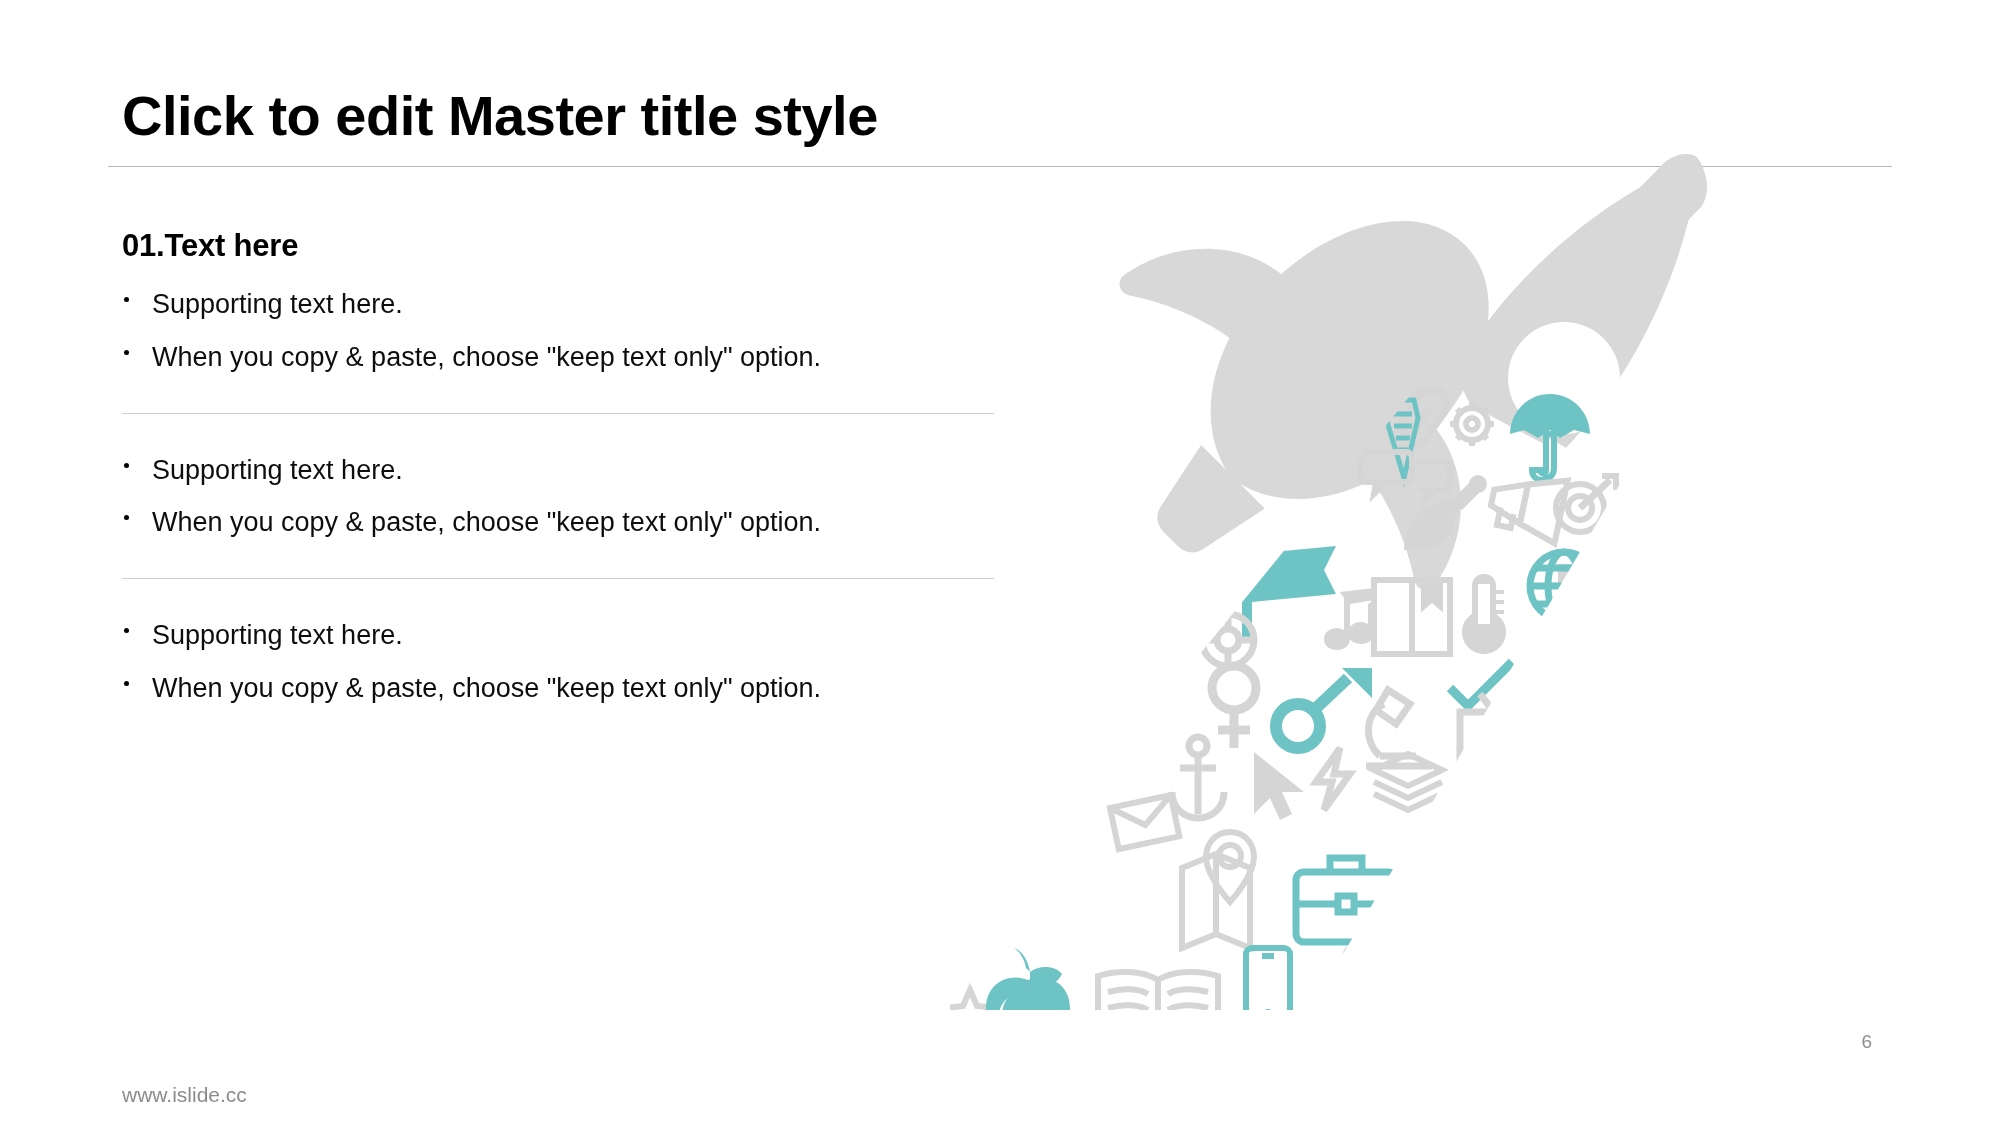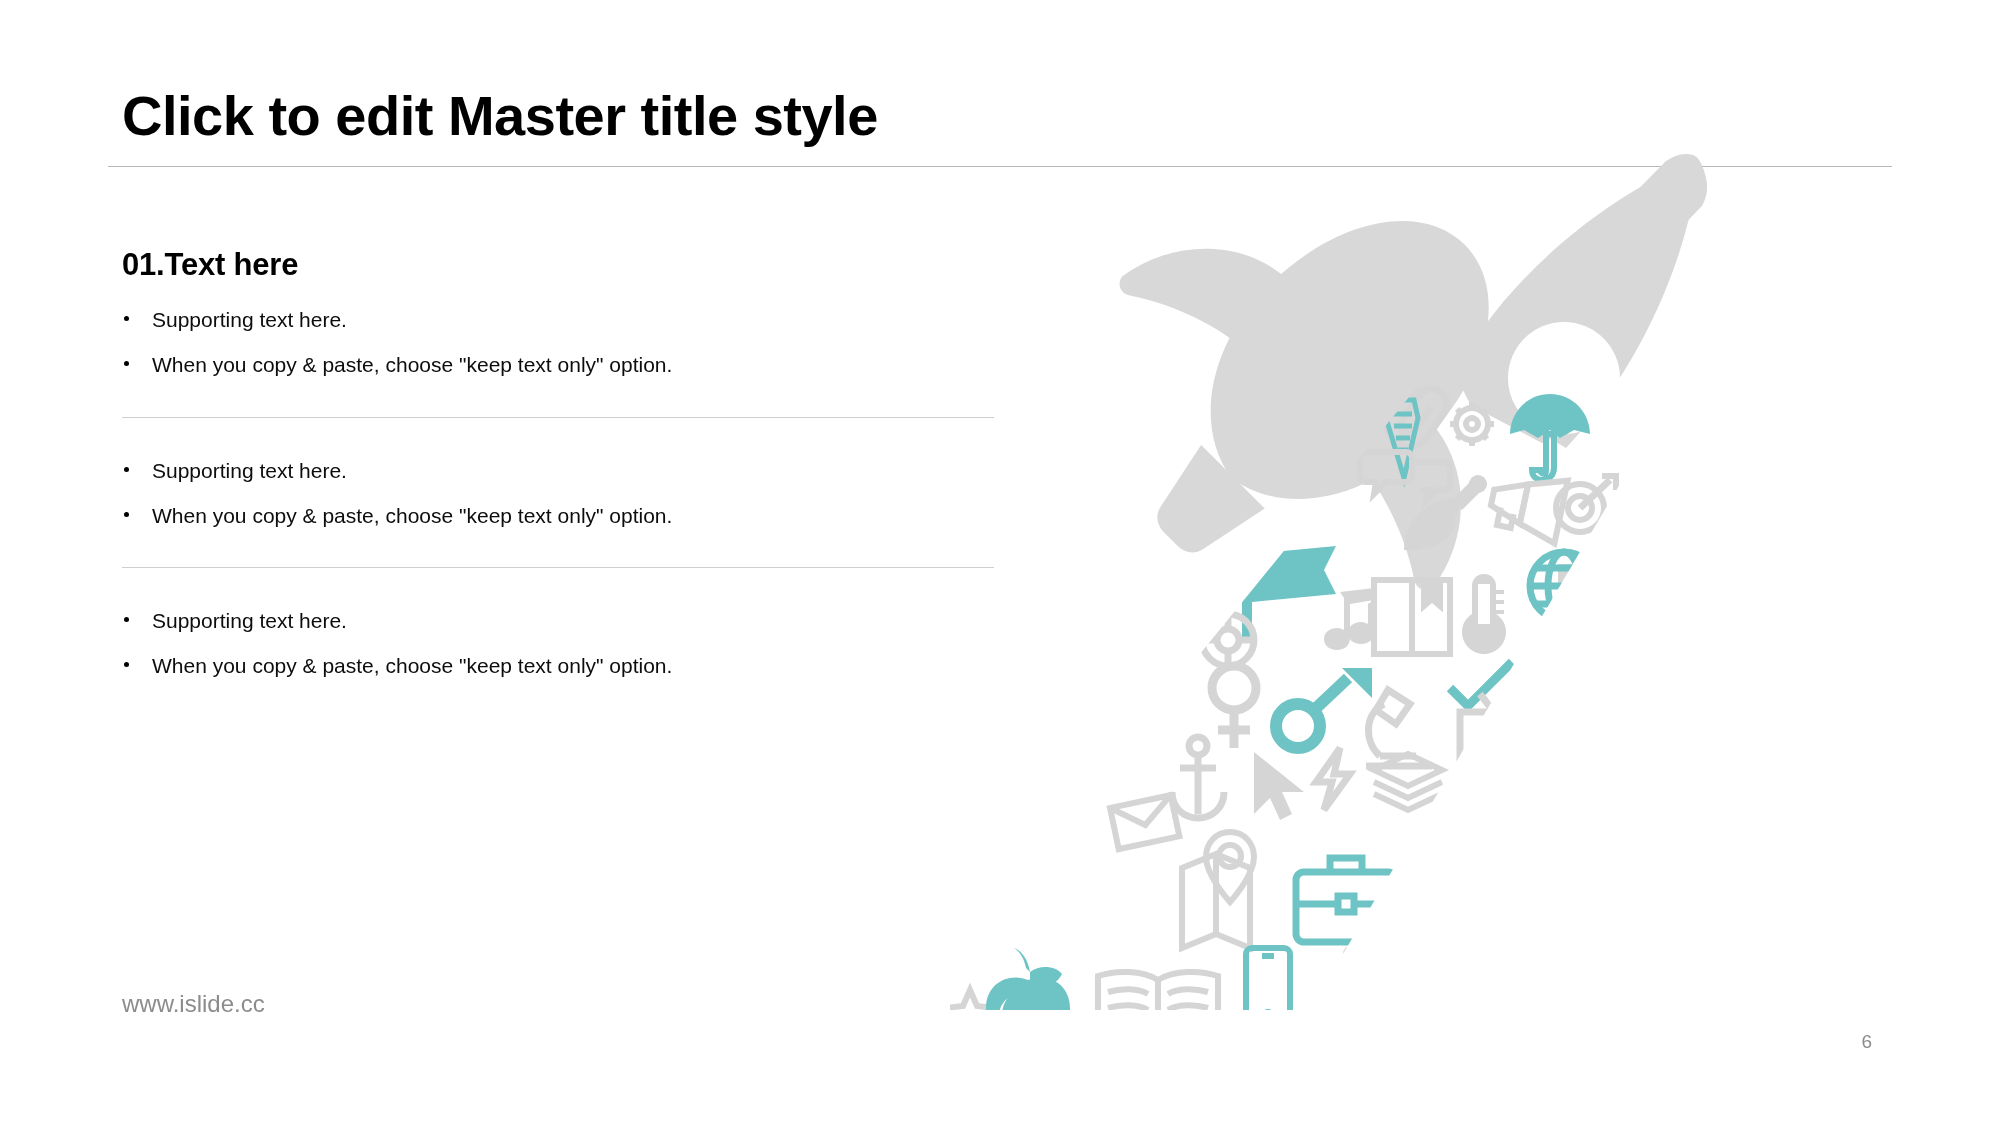--- a/index.html
+++ b/index.html
@@ -41,21 +41,21 @@
     top: 166px;
     width: 1784px;
     height: 1px;
     background: #b8b8b8;
   }
 
   
   #content-column {
     position: absolute;
     left: 122px;
-    top: 248px;
+    top: 229px;
     width: 880px;
   }
   .section {
     position: relative;
   }
   .section-heading {
     font-size: 31px;
     font-weight: bold;
     color: #000000;
     line-height: 1.1;
@@ -63,21 +63,21 @@
     letter-spacing: -0.2px;
   }
   .bullet-list {
     margin: 25px 0 0 0;
     padding: 0;
     list-style: none;
   }
   .bullet-item {
     position: relative;
     padding-left: 30px;
-    font-size: 21px;
+    font-size: 27px;
     color: #0d0d0d;
     line-height: 1.25;
     margin-bottom: 19px;
   }
   .bullet-item:last-child { margin-bottom: 0; margin-top: 16px; }
   .bullet-dot {
     position: absolute;
     left: 2px;
     top: 9px;
     width: 5px;
@@ -89,22 +89,22 @@
     width: 872px;
     height: 1px;
     background: #cfcfcf;
     margin: 38px 0 40px 0;
   }
 
   
   #footer-url {
     position: absolute;
     left: 122px;
-    top: 990px;
-    font-size: 24px;
+    top: 1083px;
+    font-size: 21px;
     color: #8c8c8c;
   }
   #page-number {
     position: absolute;
     right: 116px;
     top: 1031px;
     font-size: 19px;
     color: #8c8c8c;
     text-align: right;
   }

